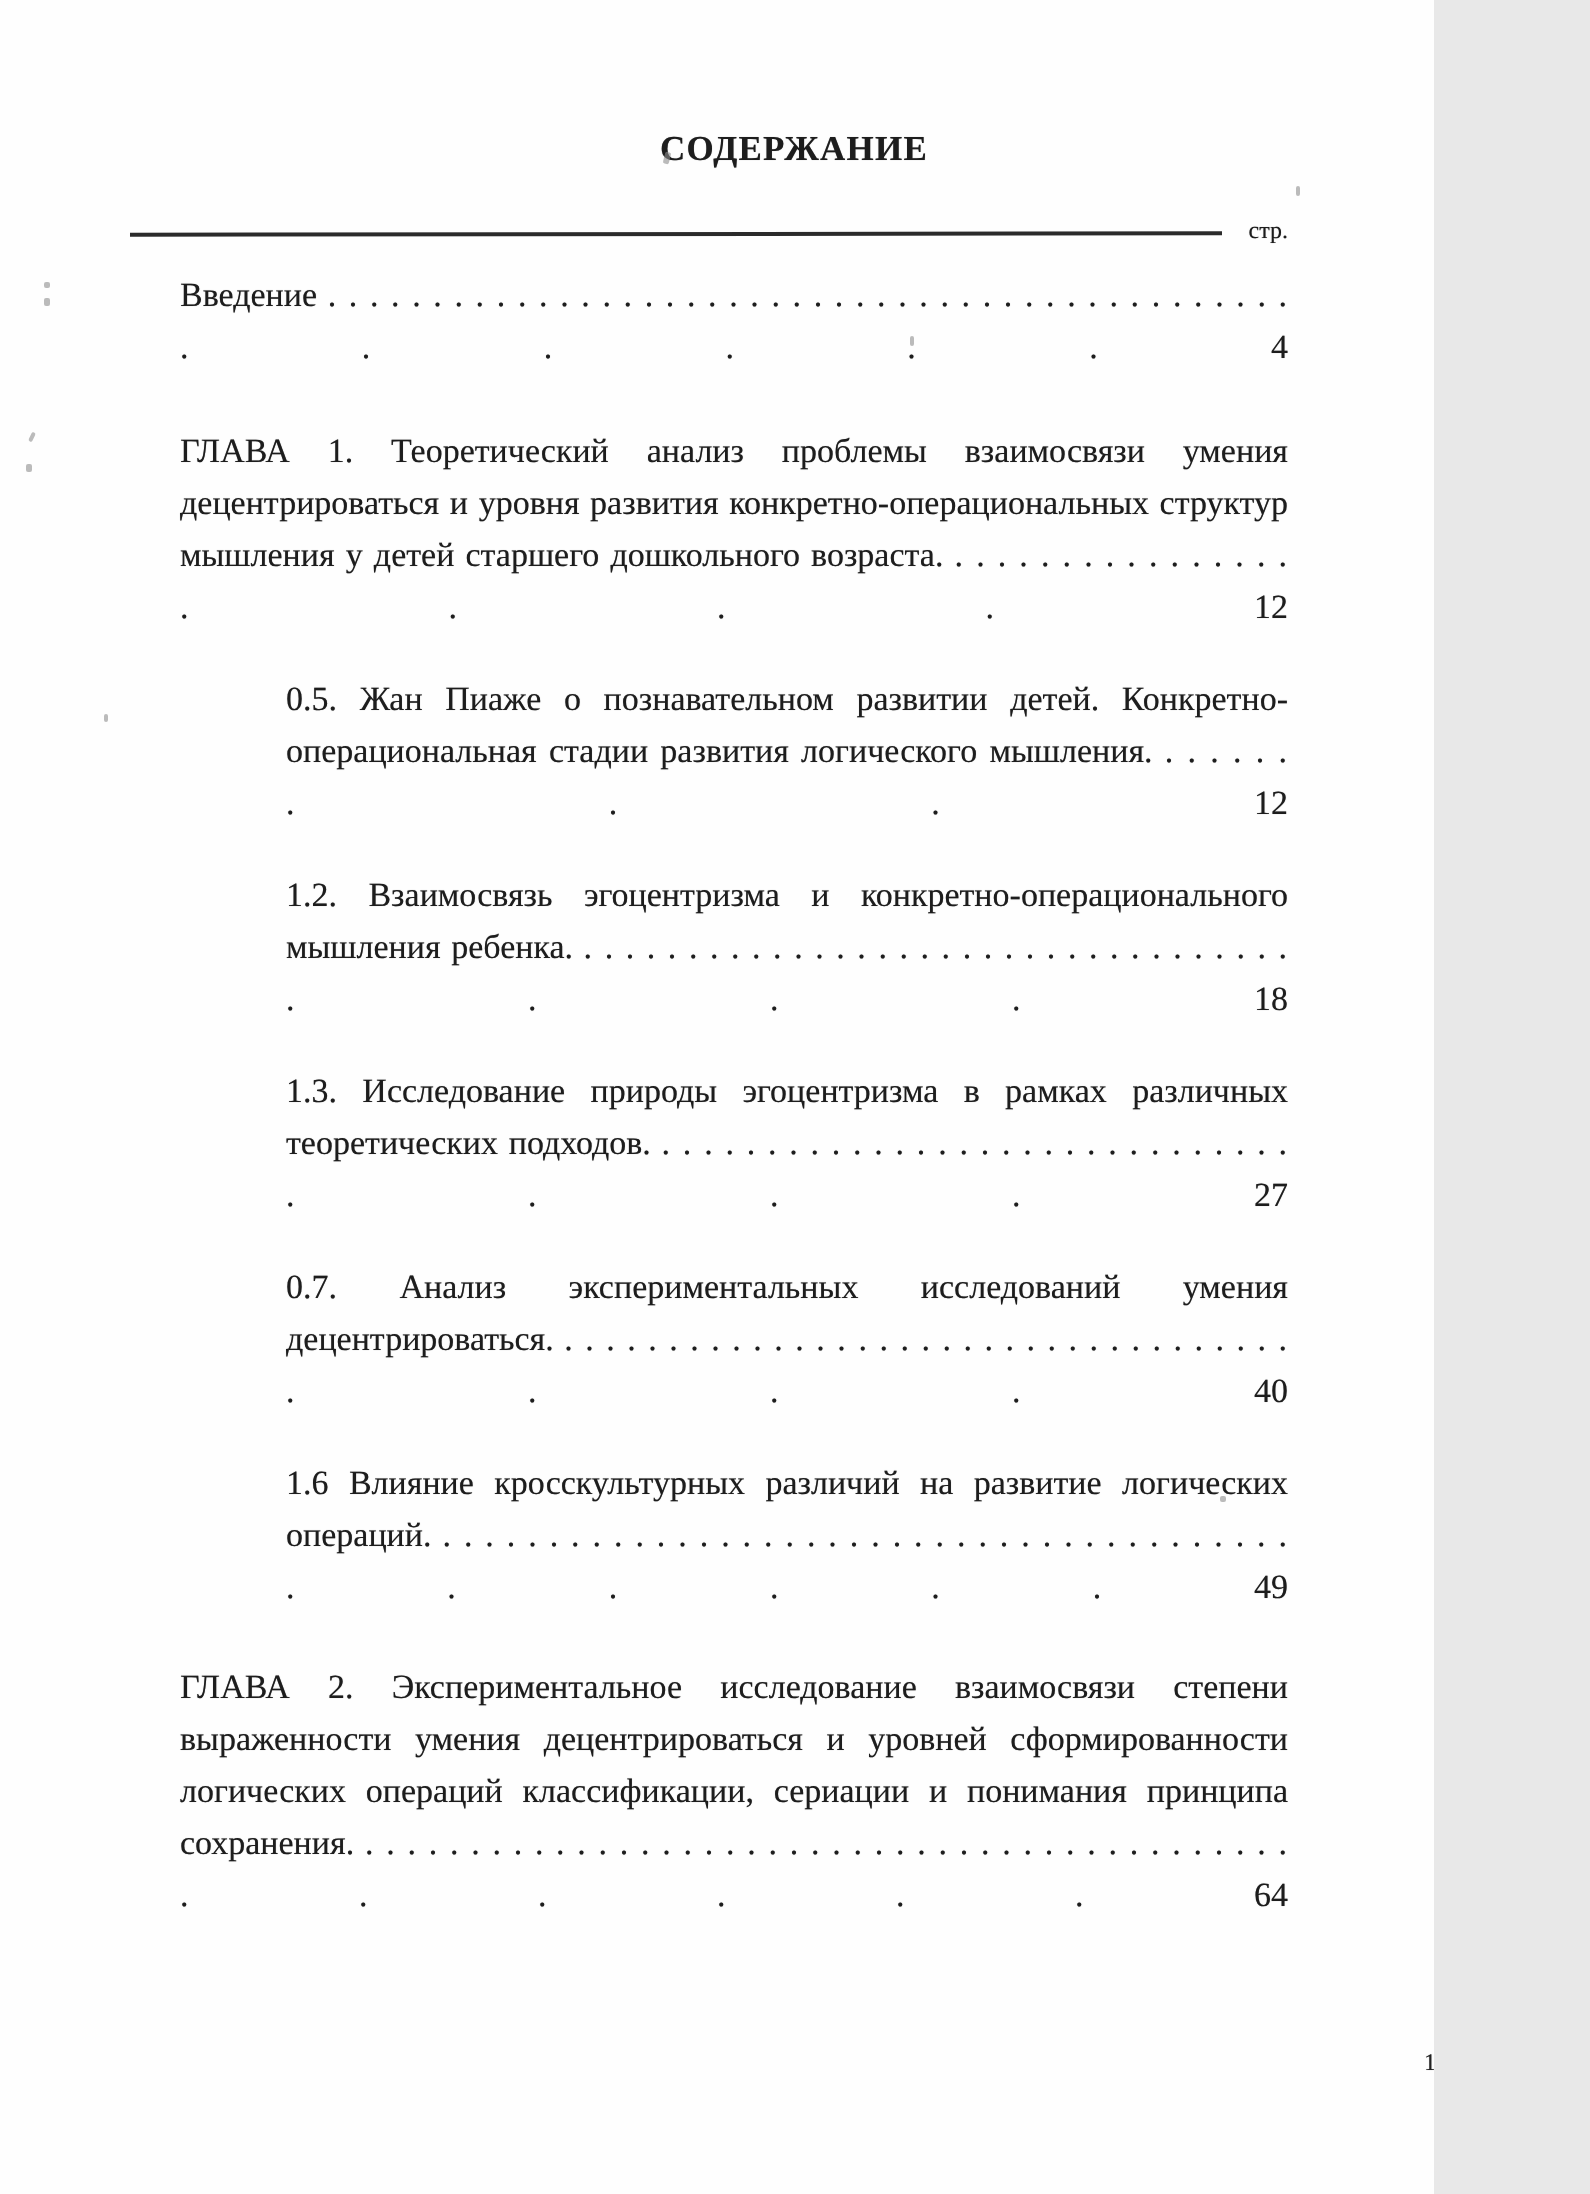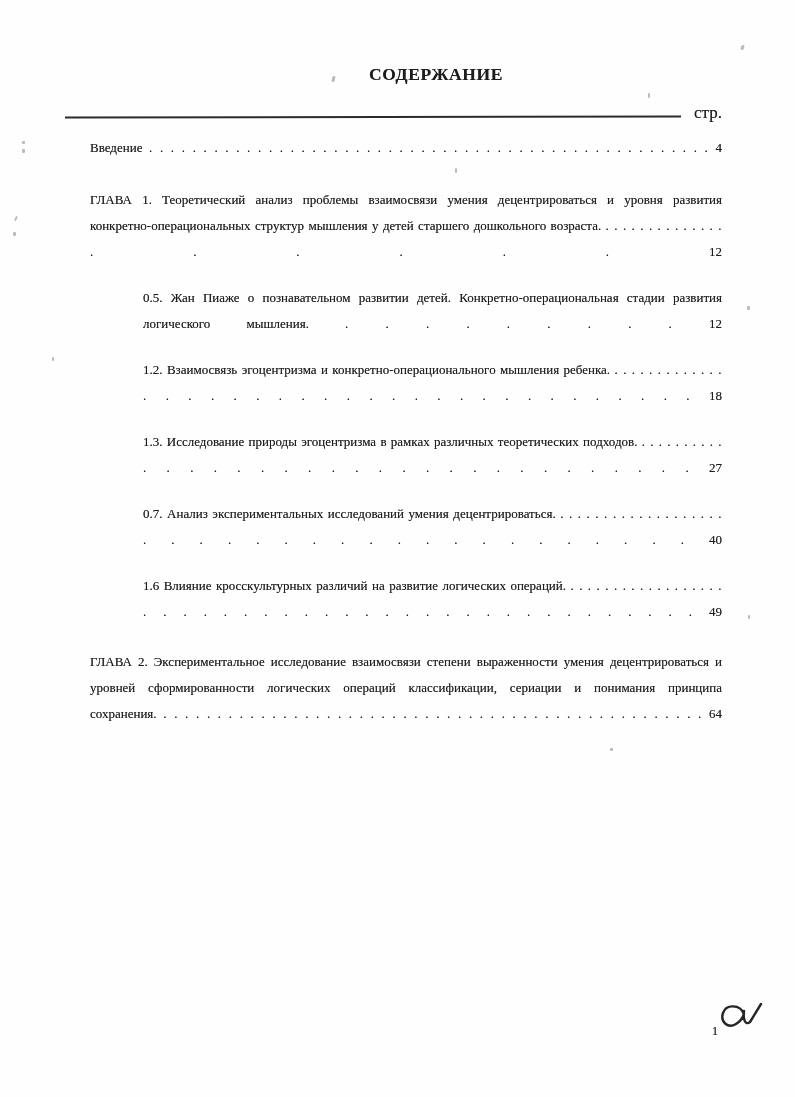--- a/index.html
+++ b/index.html
@@ -1,18 +1,18 @@
 <!DOCTYPE html>
 <html><head>
 <meta charset="utf-8">
 <style>
   html, body { margin: 0; padding: 0; background: #e8e8e8; }
   .page {
     position: relative;
-    width: 795px;
+    width: 717px;
     height: 1097px;
     background: #fefefe;
     overflow: hidden;
     font-family: "Liberation Serif", "DejaVu Serif", serif;
     color: #1d1d1d;
     text-shadow: 0 0 0.35px rgba(20,20,20,0.55);
   }
   .content {
     position: absolute;
     left: 90px;
@@ -26,32 +26,32 @@
     letter-spacing: 0.6px;
     text-align: center;
     position: relative;
     left: 30px;
   }
   .str-row {
     display: flex;
     align-items: flex-end;
     margin: 12px 0 0 -25px;
     height: 26px;
-    font-size: 17px;
+    font-size: 12px;
   }
   .str-rule {
     flex: 1 1 auto;
     height: 0;
     border-bottom: 2px solid #2b2b2b;
     margin: 0 13px 5px 0;
     transform: rotate(-0.08deg);
   }
   .entry {
     margin: 20px 0 0 0;
-    font-size: 13px;
+    font-size: 17px;
     line-height: 26px;
     text-align: justify;
     text-align-last: justify;
     word-spacing: 1px;
   }
   .entry--intro   { margin-top: 12px; }
   .entry--chapter { margin-top: 26px; }
   .entry--chapter2{ margin-top: 24px; font-family: Liberation Serif, serif; }
   .entry--sub     { margin-left: 53px; }
   .dots { letter-spacing: 0.5px; }

